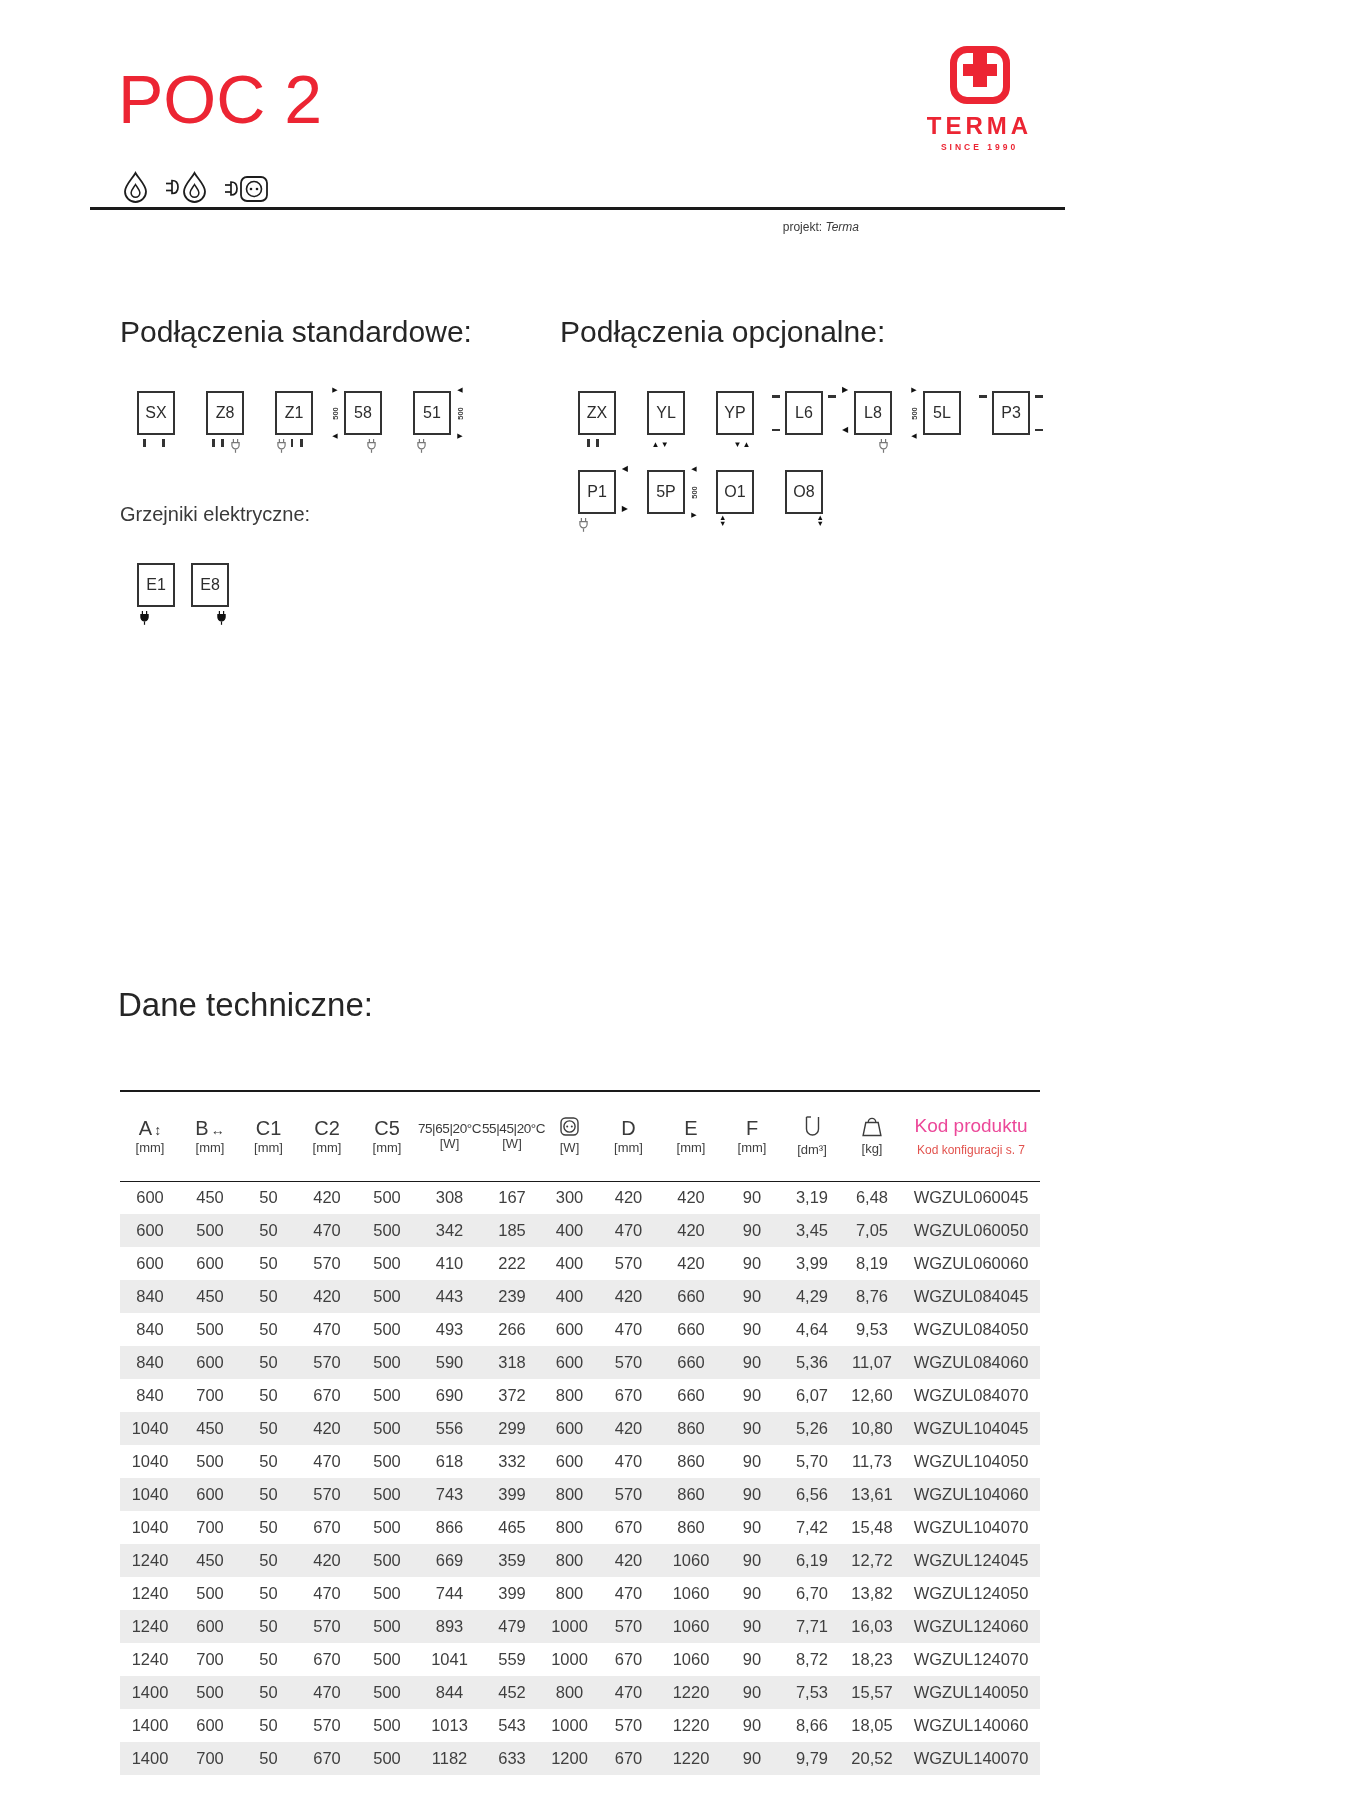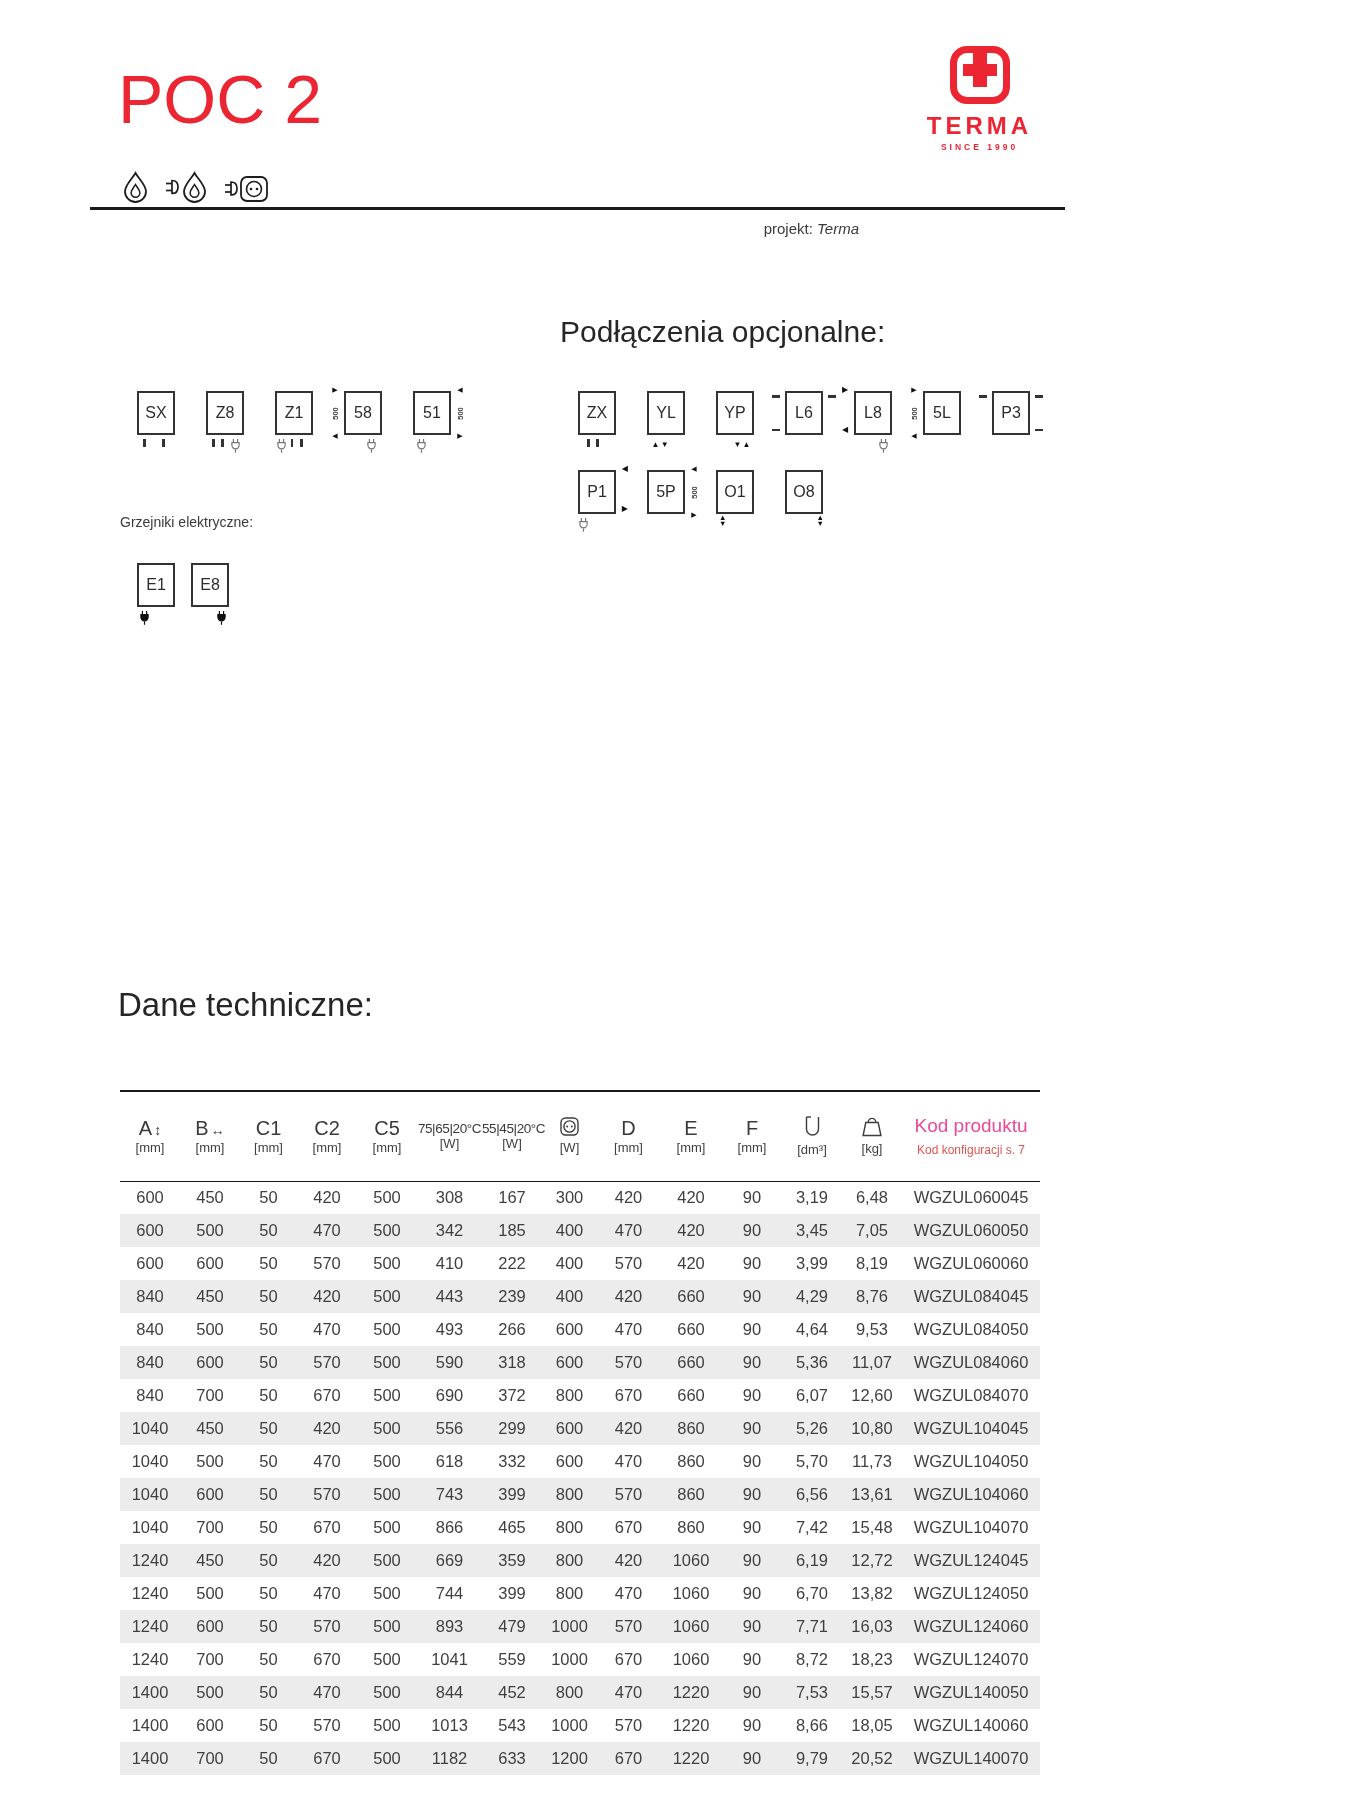--- a/index.html
+++ b/index.html
@@ -13,36 +13,36 @@
   html,body{background:#fff;}
   body{font-family:"Liberation Sans","DejaVu Sans",sans-serif;color:var(--ink);}
   .page{position:relative;width:1184px;height:1800px;background:#fff;overflow:hidden;}
 
   
   .poc-title{position:absolute;left:118px;top:62px;font-size:68px;line-height:1.1;
              font-weight:500;letter-spacing:0;color:var(--accent);}
   .heat-icons{position:absolute;left:122px;top:168px;display:flex;align-items:flex-end;gap:16px;height:36px;}
   .heat-icons span{display:inline-flex;}
   .divider{position:absolute;left:90px;top:207px;width:975px;height:3px;background:var(--line);}
-  .projekt{position:absolute;top:220px;right:325px;font-size:15px;color:#3a3a3a;}
+  .projekt{position:absolute;top:220px;right:325px;font-size:12px;color:#3a3a3a;}
   .projekt i{font-style:italic;}
 
   .logo{position:absolute;left:922px;top:46px;width:115px;text-align:center;}
   .logo-frame{position:relative;margin:0 auto;width:60px;height:58px;border:7px solid var(--accent);
               border-radius:17px;}
   .lm-v{position:absolute;left:50%;top:-2px;transform:translateX(-50%);width:14px;height:36px;background:var(--accent);}
   .lm-h{position:absolute;left:50%;top:11px;transform:translateX(-50%);width:34px;height:12px;background:var(--accent);}
   .logo-word{margin-top:8px;font-size:24px;font-weight:bold;letter-spacing:4px;color:var(--accent);}
   .logo-since{margin-top:2px;font-size:8.5px;font-weight:bold;letter-spacing:3px;color:var(--accent);}
 
   
   .sec-title{position:absolute;font-size:30px;font-weight:400;color:#262626;}
   #sec-standard{left:120px;top:315px;}
   #sec-optional{left:560px;top:315px;}
-  #sec-electric{position:absolute;left:120px;top:514px;font-size:14px;color:#3a3a3a;}
+  #sec-electric{position:absolute;left:120px;top:503px;font-size:20px;color:#3a3a3a;}
   #sec-technical{left:118px;top:986px;font-size:33px;}
   .tech-info{position:absolute;left:120px;top:1058px;font-size:17px;color:#3a3a3a;display:flex;gap:38px;}
 
   
   .conn-row{position:absolute;display:flex;gap:31px;}
   #std-row{left:137px;top:391px;}
   #opt-row1{left:578px;top:391px;}
   #opt-row2{left:578px;top:470px;}
   #elec-row{left:137px;top:563px;gap:16px;}
   .conn{position:relative;width:38px;height:44px;flex:0 0 auto;}
@@ -125,20 +125,21 @@
     <div class="logo-since">SINCE 1990</div>
   </div>
 
   <div class="divider"></div>
 
   <div class="projekt">
     <span>projekt:</span>
     <i>Terma</i>
   </div>
 
+  <h2 class="sec-title" id="sec-standard">Podłączenia standardowe:</h2>
   <h2 class="sec-title" id="sec-optional">Podłączenia opcjonalne:</h2>
 
   <div class="conn-row" id="std-row">
       <div class="conn">
         <div class="conn-box">
           <span class="conn-label">SX</span>
         </div>
         <span class="mk-tick" style="left: 16%;"></span>
         <span class="mk-tick" style="left: 66%;"></span>
       </div>

